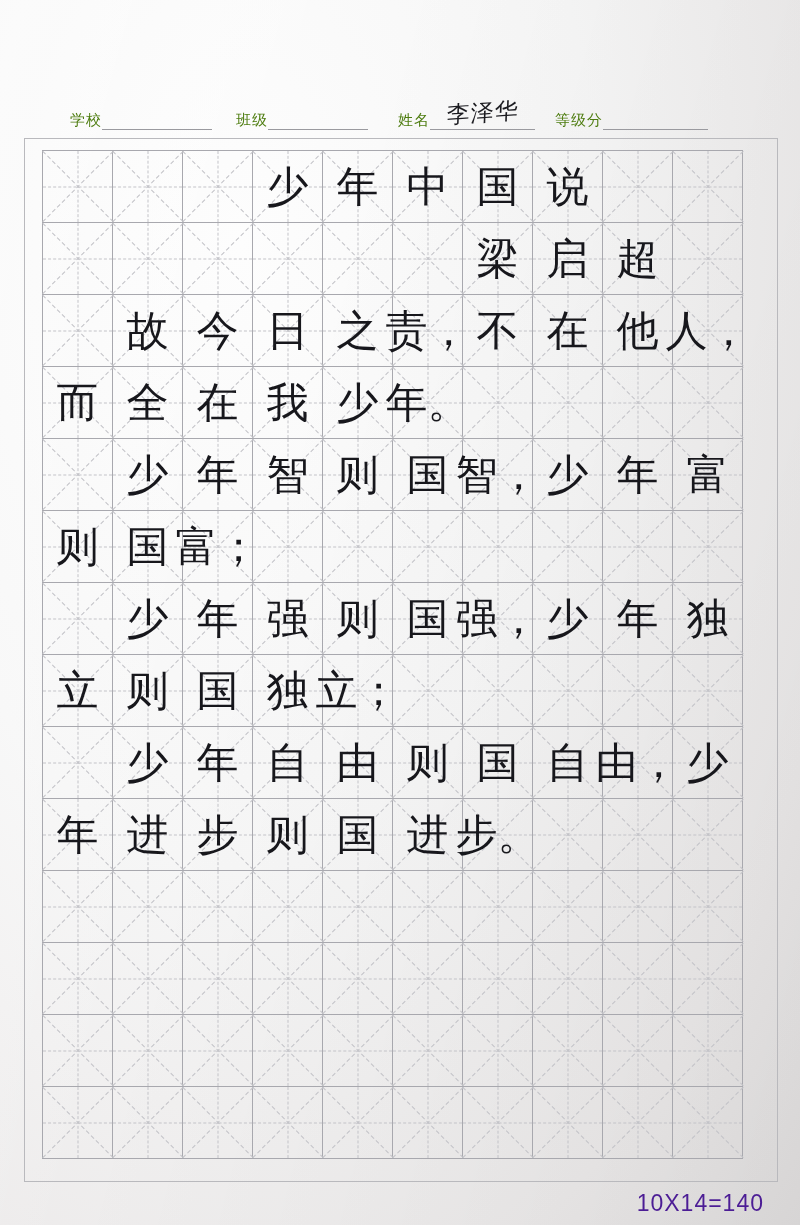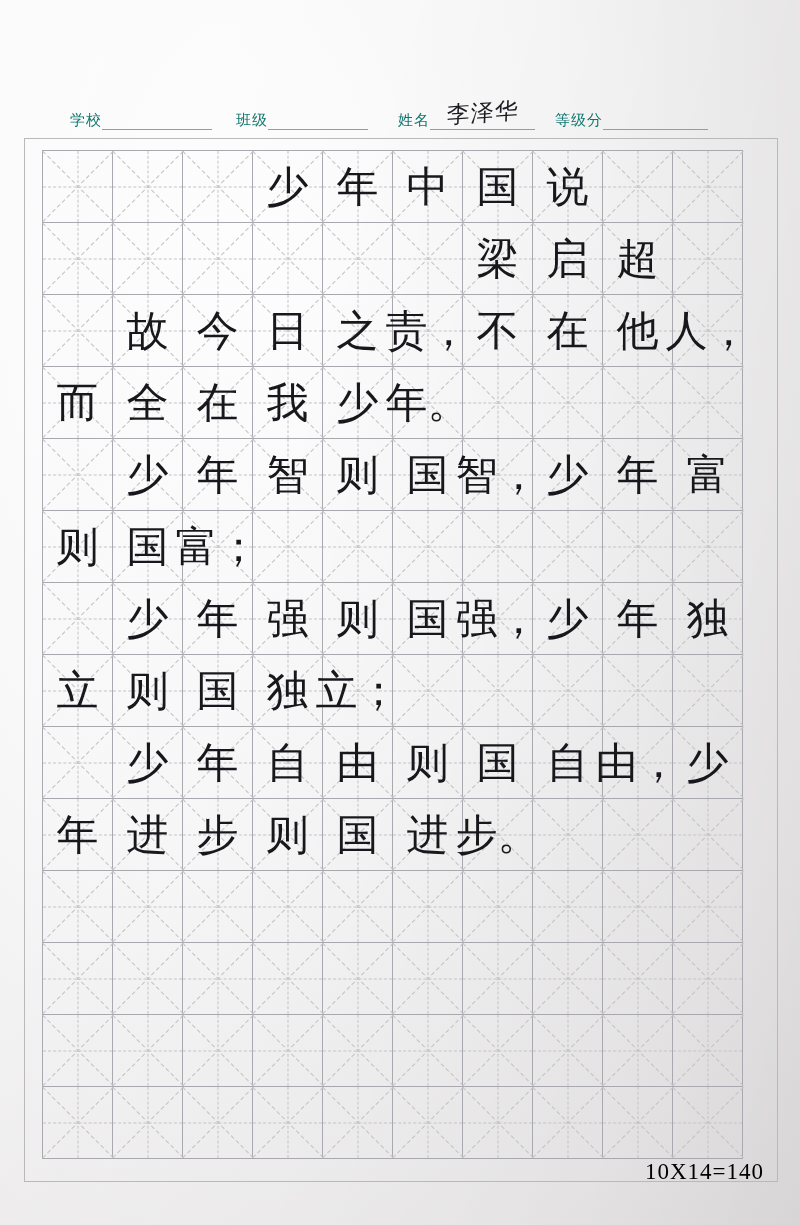--- a/index.html
+++ b/index.html
@@ -43,21 +43,21 @@
     color: #6d6d72;
     letter-spacing: 1px;
   }
   .field {
     display: flex;
     align-items: flex-end;
     white-space: nowrap;
   }
   .field-label {
     font-size: 15px;
-    color: #0f766e;
+    color: #4d7c0f;
   }
   .field-line {
     display: inline-block;
     border-bottom: 1px solid #9a9a9f;
     height: 15px;
     position: relative;
   }
   .w-school { width: 110px; }
   .w-class  { width: 100px; }
   .w-name   { width: 105px; }
@@ -152,24 +152,24 @@
     line-height: 1;
     color: #17171c;
     z-index: 2;
     letter-spacing: 0;
   }
 
   
   #count-label {
     position: absolute;
     right: 36px;
-    bottom: 40px;
-    font-family: Liberation Serif, serif;
+    bottom: 8px;
+    font-family: Liberation Sans, sans-serif;
     font-size: 23px;
-    color: #000000;
+    color: #4c1d95;
     letter-spacing: 1px;
   }
 </style>
 </head>
 <body>
 
 <div id="paper"></div>
 
 <div id="header-row">
   <div class="field">

